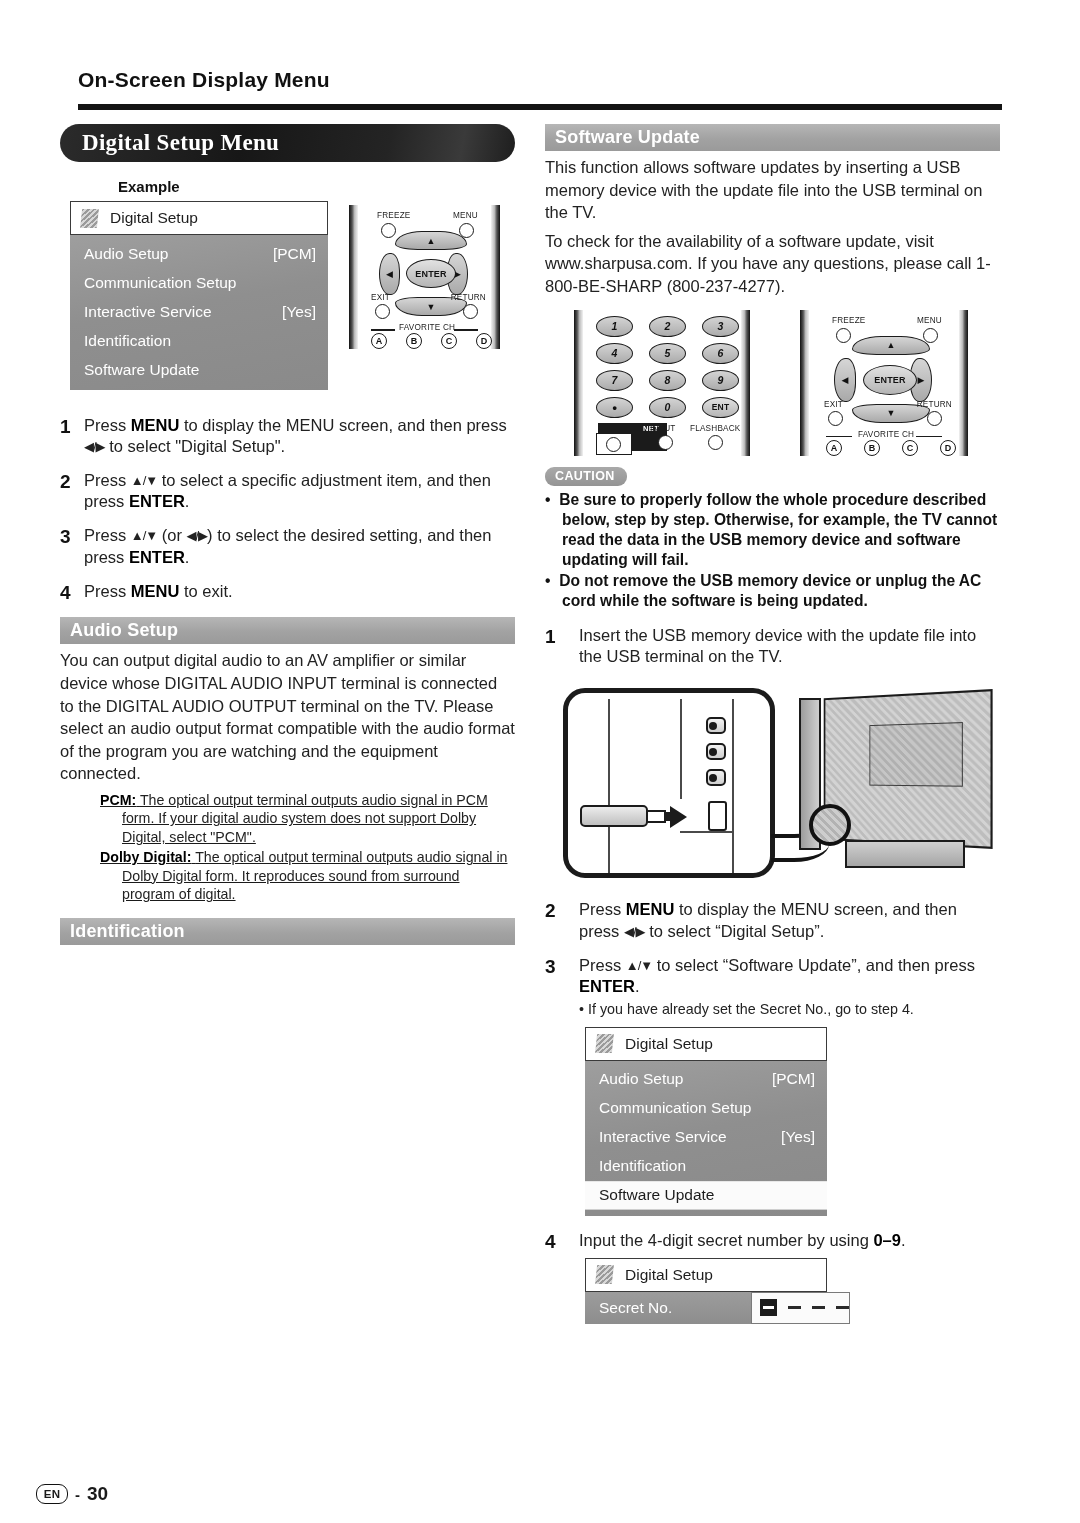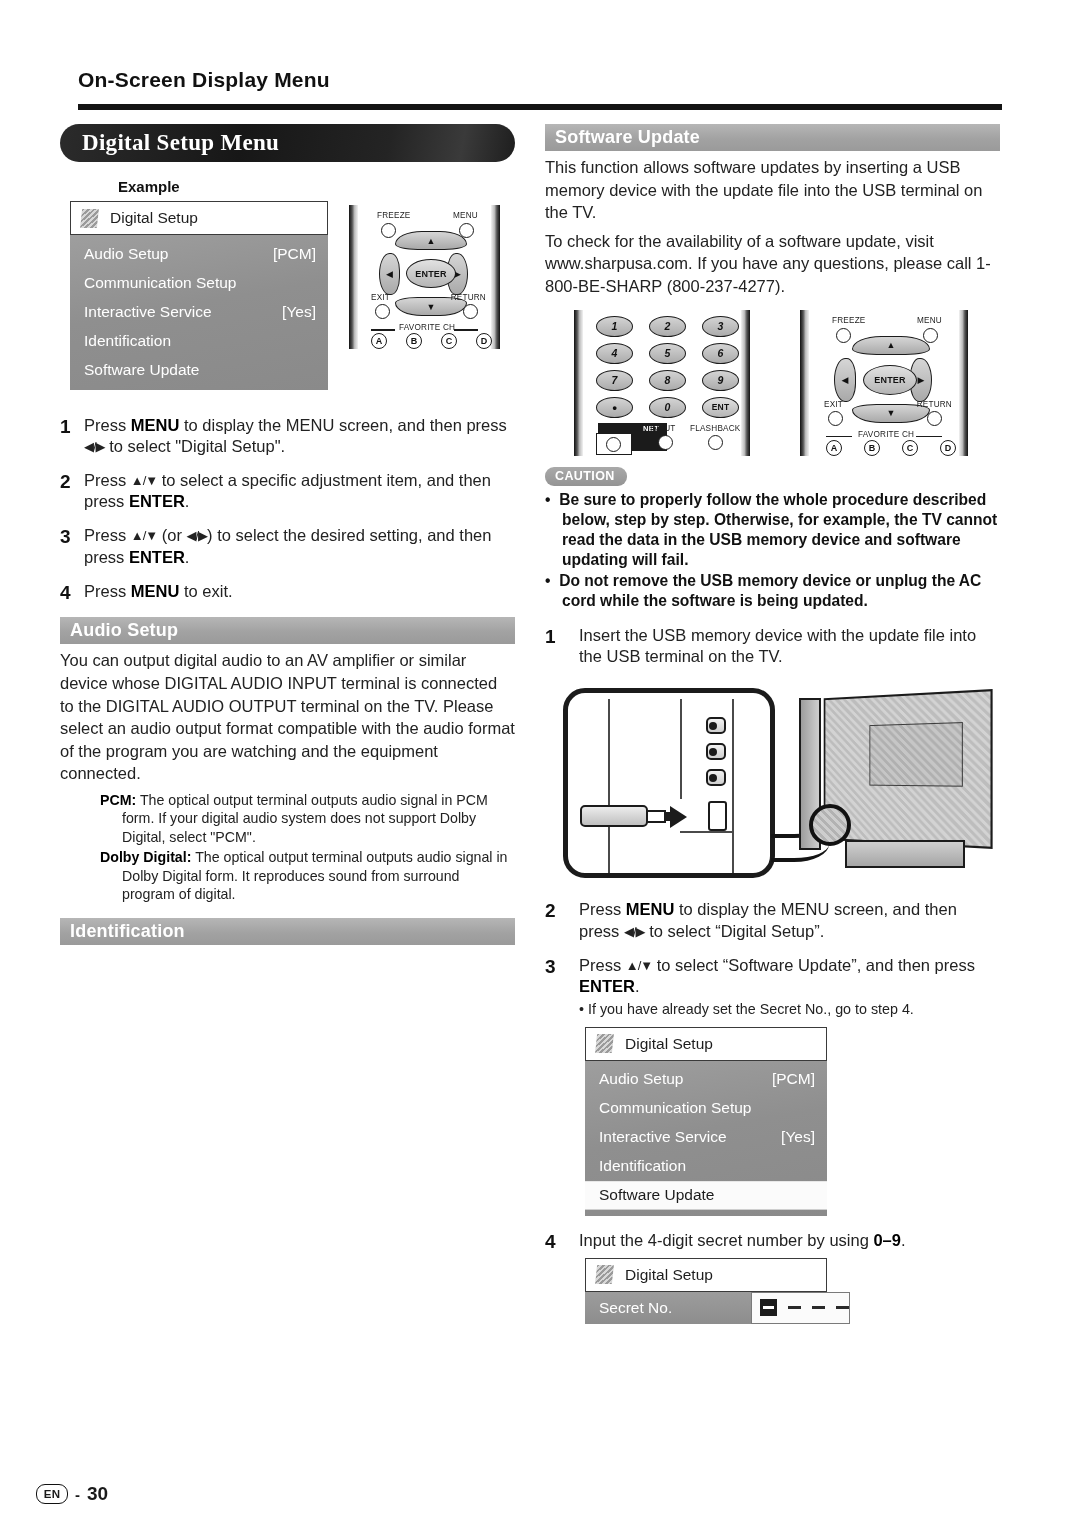--- a/index.html
+++ b/index.html
@@ -171,21 +171,21 @@
     font-size: 16.5px;
     line-height: 1.28;
     color: #222;
   }
   .step-body b { font-weight: bold; color: #000; }
   .step-wide .step-num { flex: 0 0 34px; }
 
   .arrow { font-size: 13px; letter-spacing:-1px; vertical-align: 1px; }
 
   
-  .defs { margin: 2px 0 0 40px; }
+  .defs { margin: 2px 0 0 40px; text-decoration: underline; }
   .def {
     font-size: 14.2px;
     line-height: 1.3;
     color: #222;
     margin-bottom: 2px;
     padding-left: 22px;
     text-indent: -22px;
   }
   .def b { font-weight: bold; color: #000; }
 

